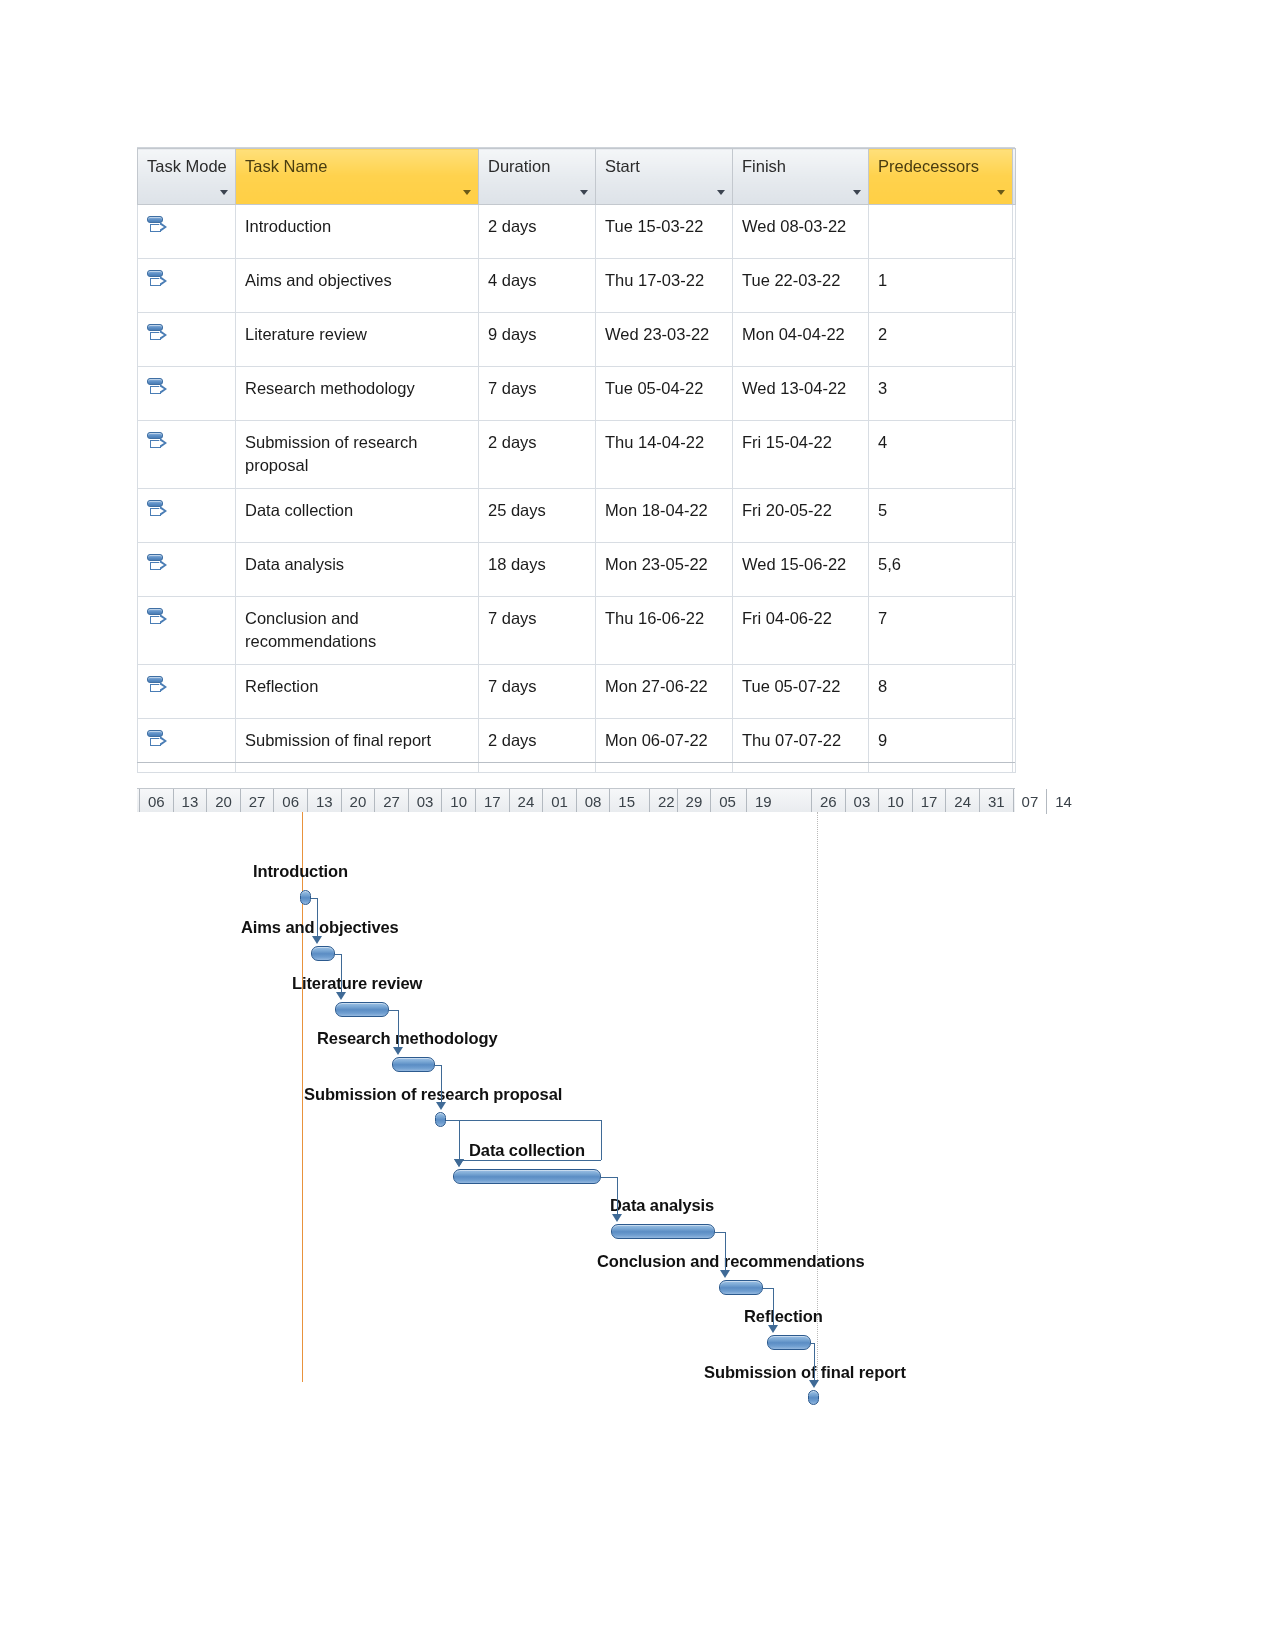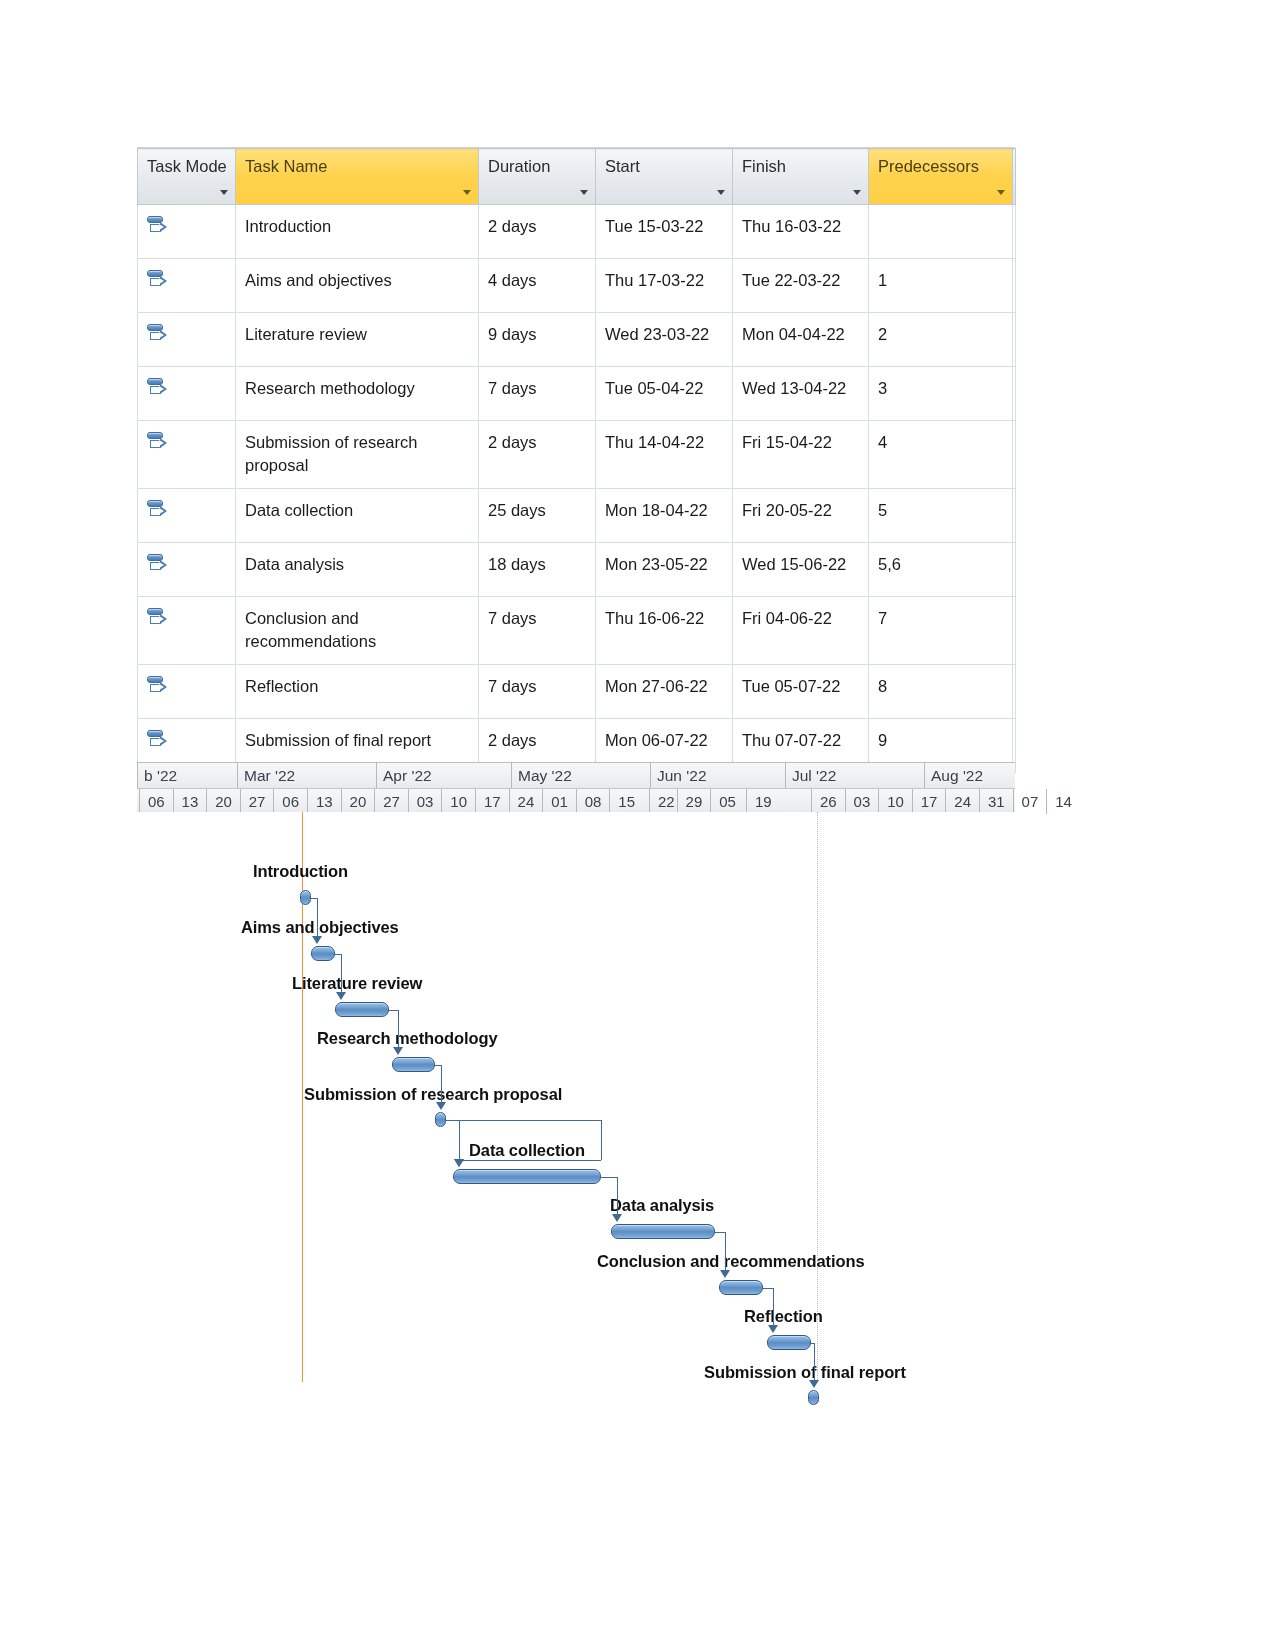--- a/index.html
+++ b/index.html
@@ -249,21 +249,21 @@
           <tr>
             <td class="mode-cell">
               <span class="mode-icon">
                 <span class="bar"></span>
                 <span class="arw"></span>
               </span>
             </td>
             <td>Introduction</td>
             <td>2 days</td>
             <td>Tue 15-03-22</td>
-            <td>Thu 16-03-22</td>
+            <td>Wed 08-03-22</td>
             <td></td>
             <td></td>
           </tr>
           <tr>
             <td class="mode-cell">
               <span class="mode-icon">
                 <span class="bar"></span>
                 <span class="arw"></span>
               </span>
             </td>
@@ -386,29 +386,20 @@
             <td>9</td>
             <td></td>
           </tr>
         </tbody>
     </table>
   </div>
 
   <div id="chart-area">
 
     <div id="timescale">
-      <div id="ts-months">
-          <div class="ts-month" style="left: 0px; width: 100px;">b '22</div>
-          <div class="ts-month" style="left: 100px; width: 139px;">Mar '22</div>
-          <div class="ts-month" style="left: 239px; width: 135px;">Apr '22</div>
-          <div class="ts-month" style="left: 374px; width: 139px;">May '22</div>
-          <div class="ts-month" style="left: 513px; width: 135px;">Jun '22</div>
-          <div class="ts-month" style="left: 648px; width: 139px;">Jul '22</div>
-          <div class="ts-month" style="left: 787px; width: 91px;">Aug '22</div>
-        </div>
       <div id="ts-days">
           <div class="ts-day" style="left: 2px; width: 33.6px;">06</div>
           <div class="ts-day" style="left: 35.6px; width: 33.6px;">13</div>
           <div class="ts-day" style="left: 69.2px; width: 33.6px;">20</div>
           <div class="ts-day" style="left: 102.8px; width: 33.6px;">27</div>
           <div class="ts-day" style="left: 136.4px; width: 33.6px;">06</div>
           <div class="ts-day" style="left: 170px; width: 33.6px;">13</div>
           <div class="ts-day" style="left: 203.6px; width: 33.6px;">20</div>
           <div class="ts-day" style="left: 237.2px; width: 33.6px;">27</div>
           <div class="ts-day" style="left: 270.8px; width: 33.6px;">03</div>

